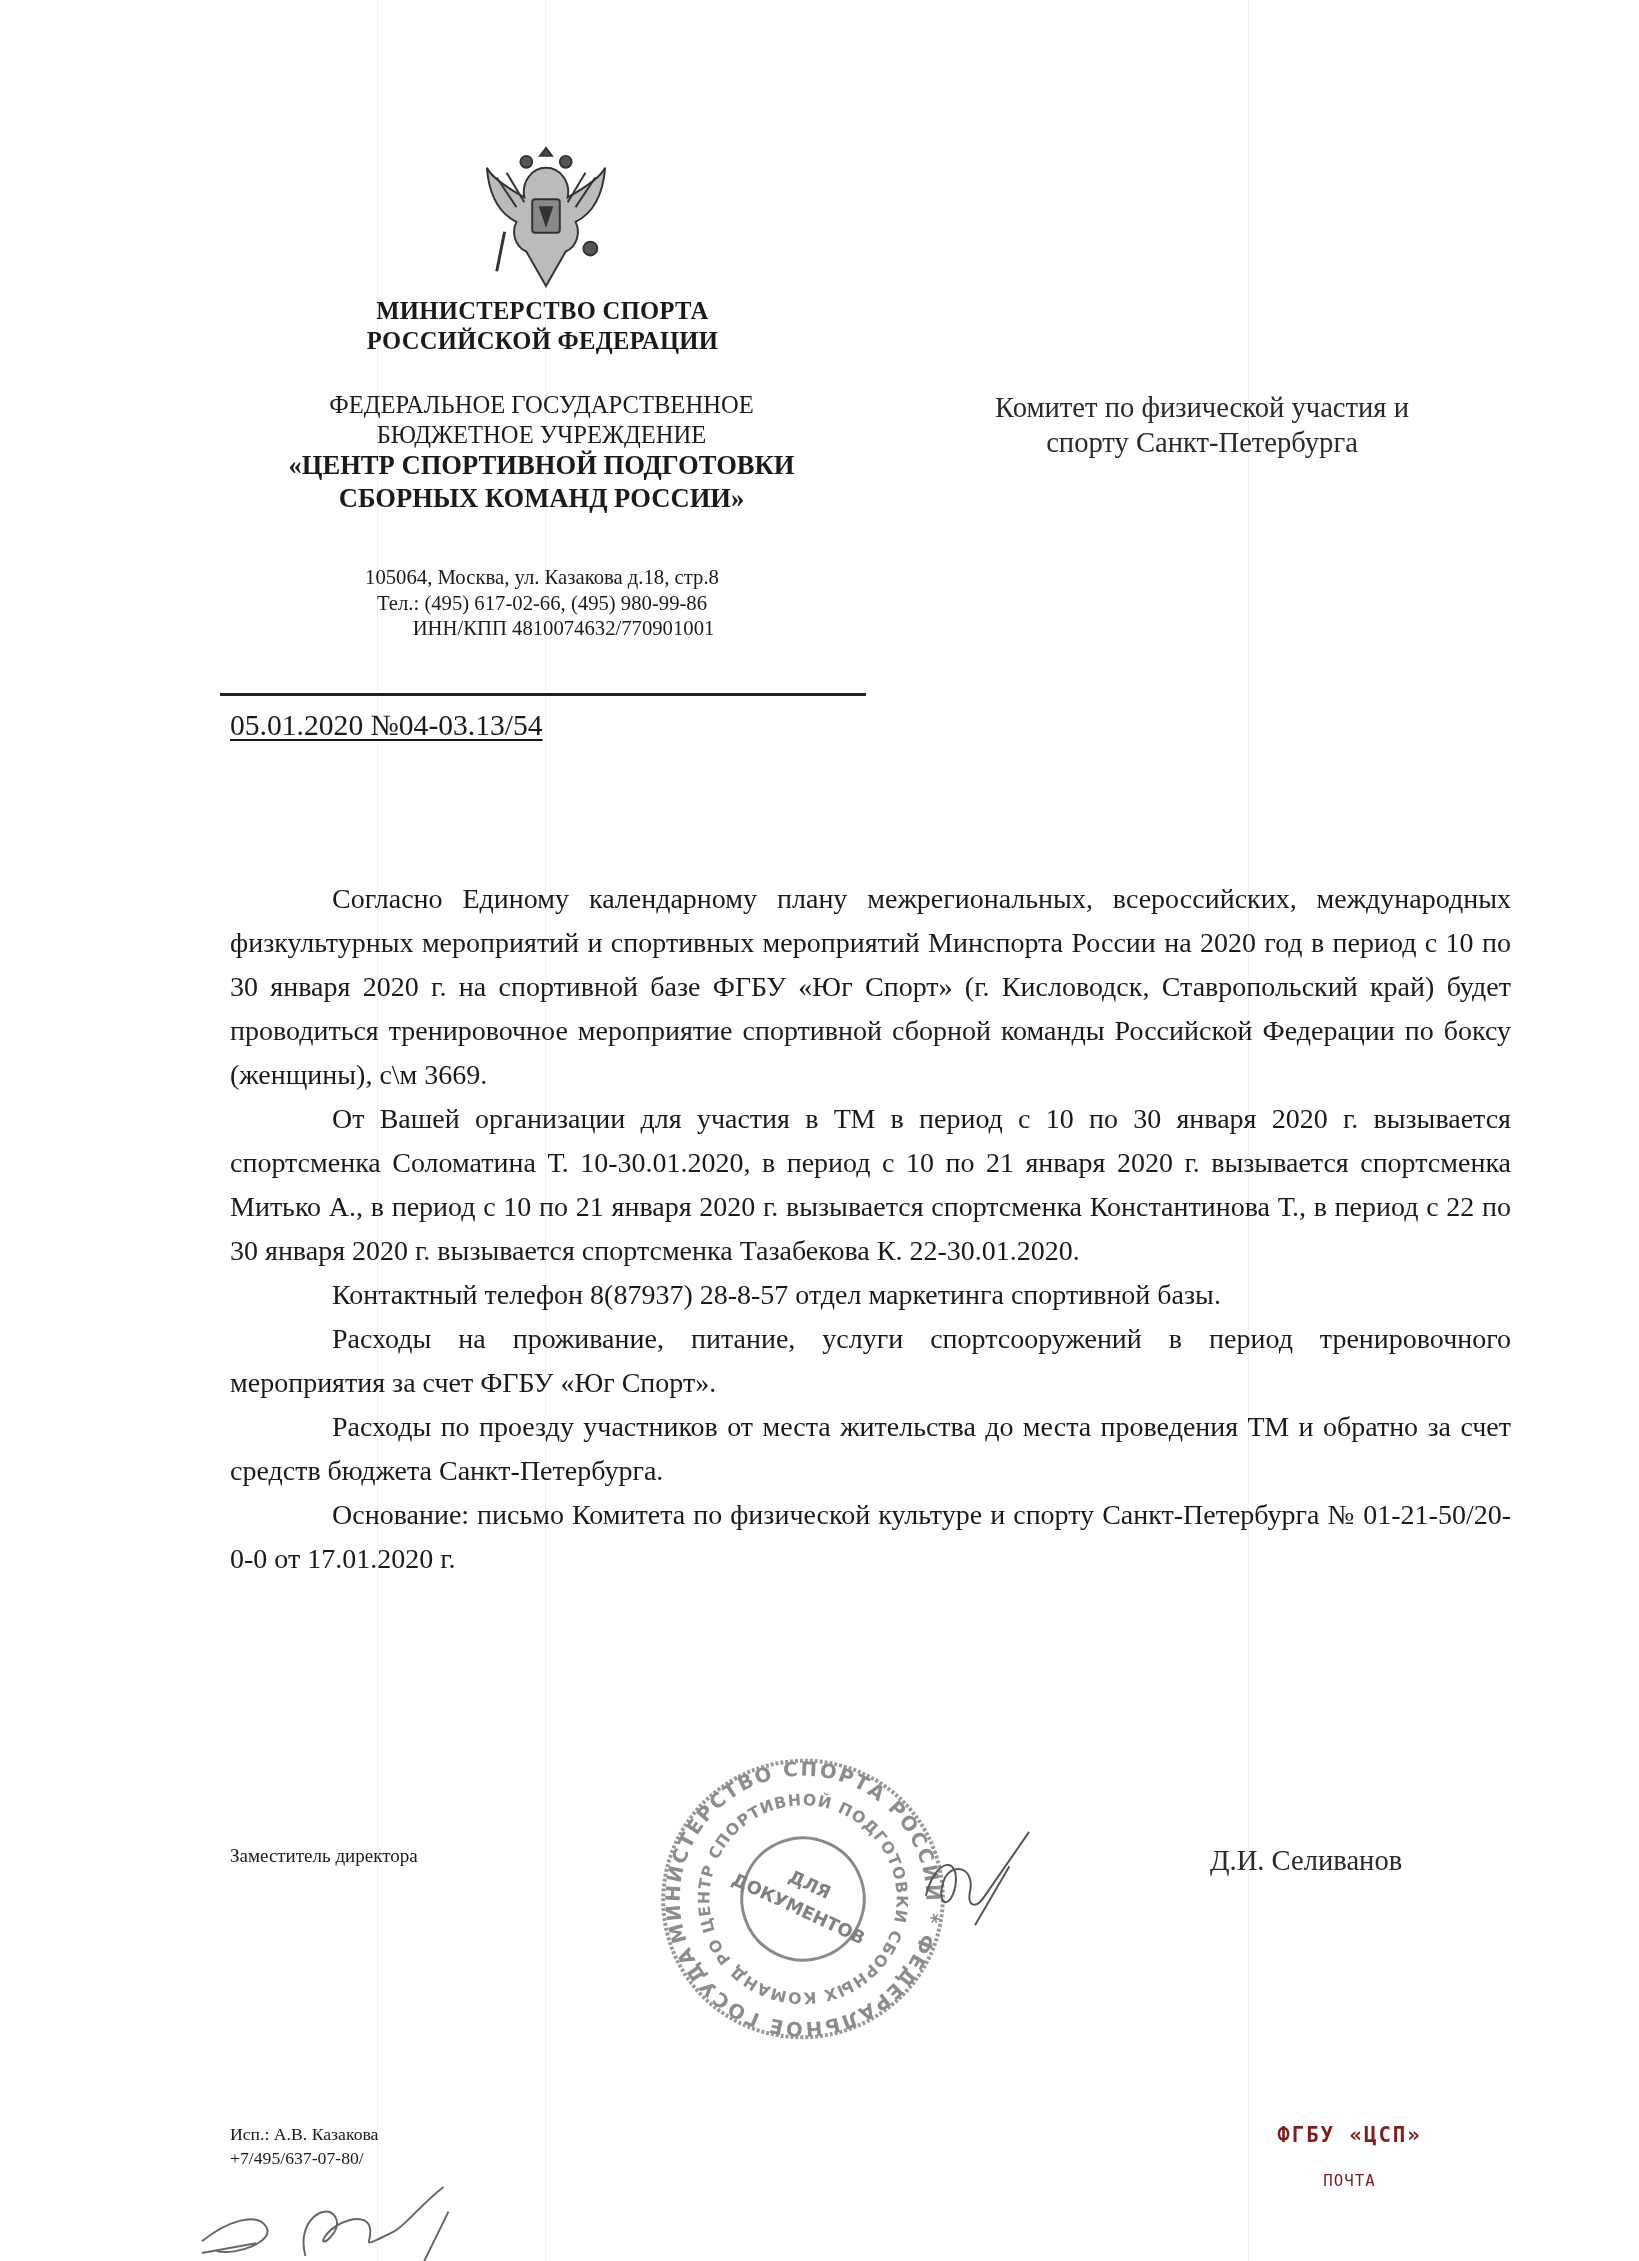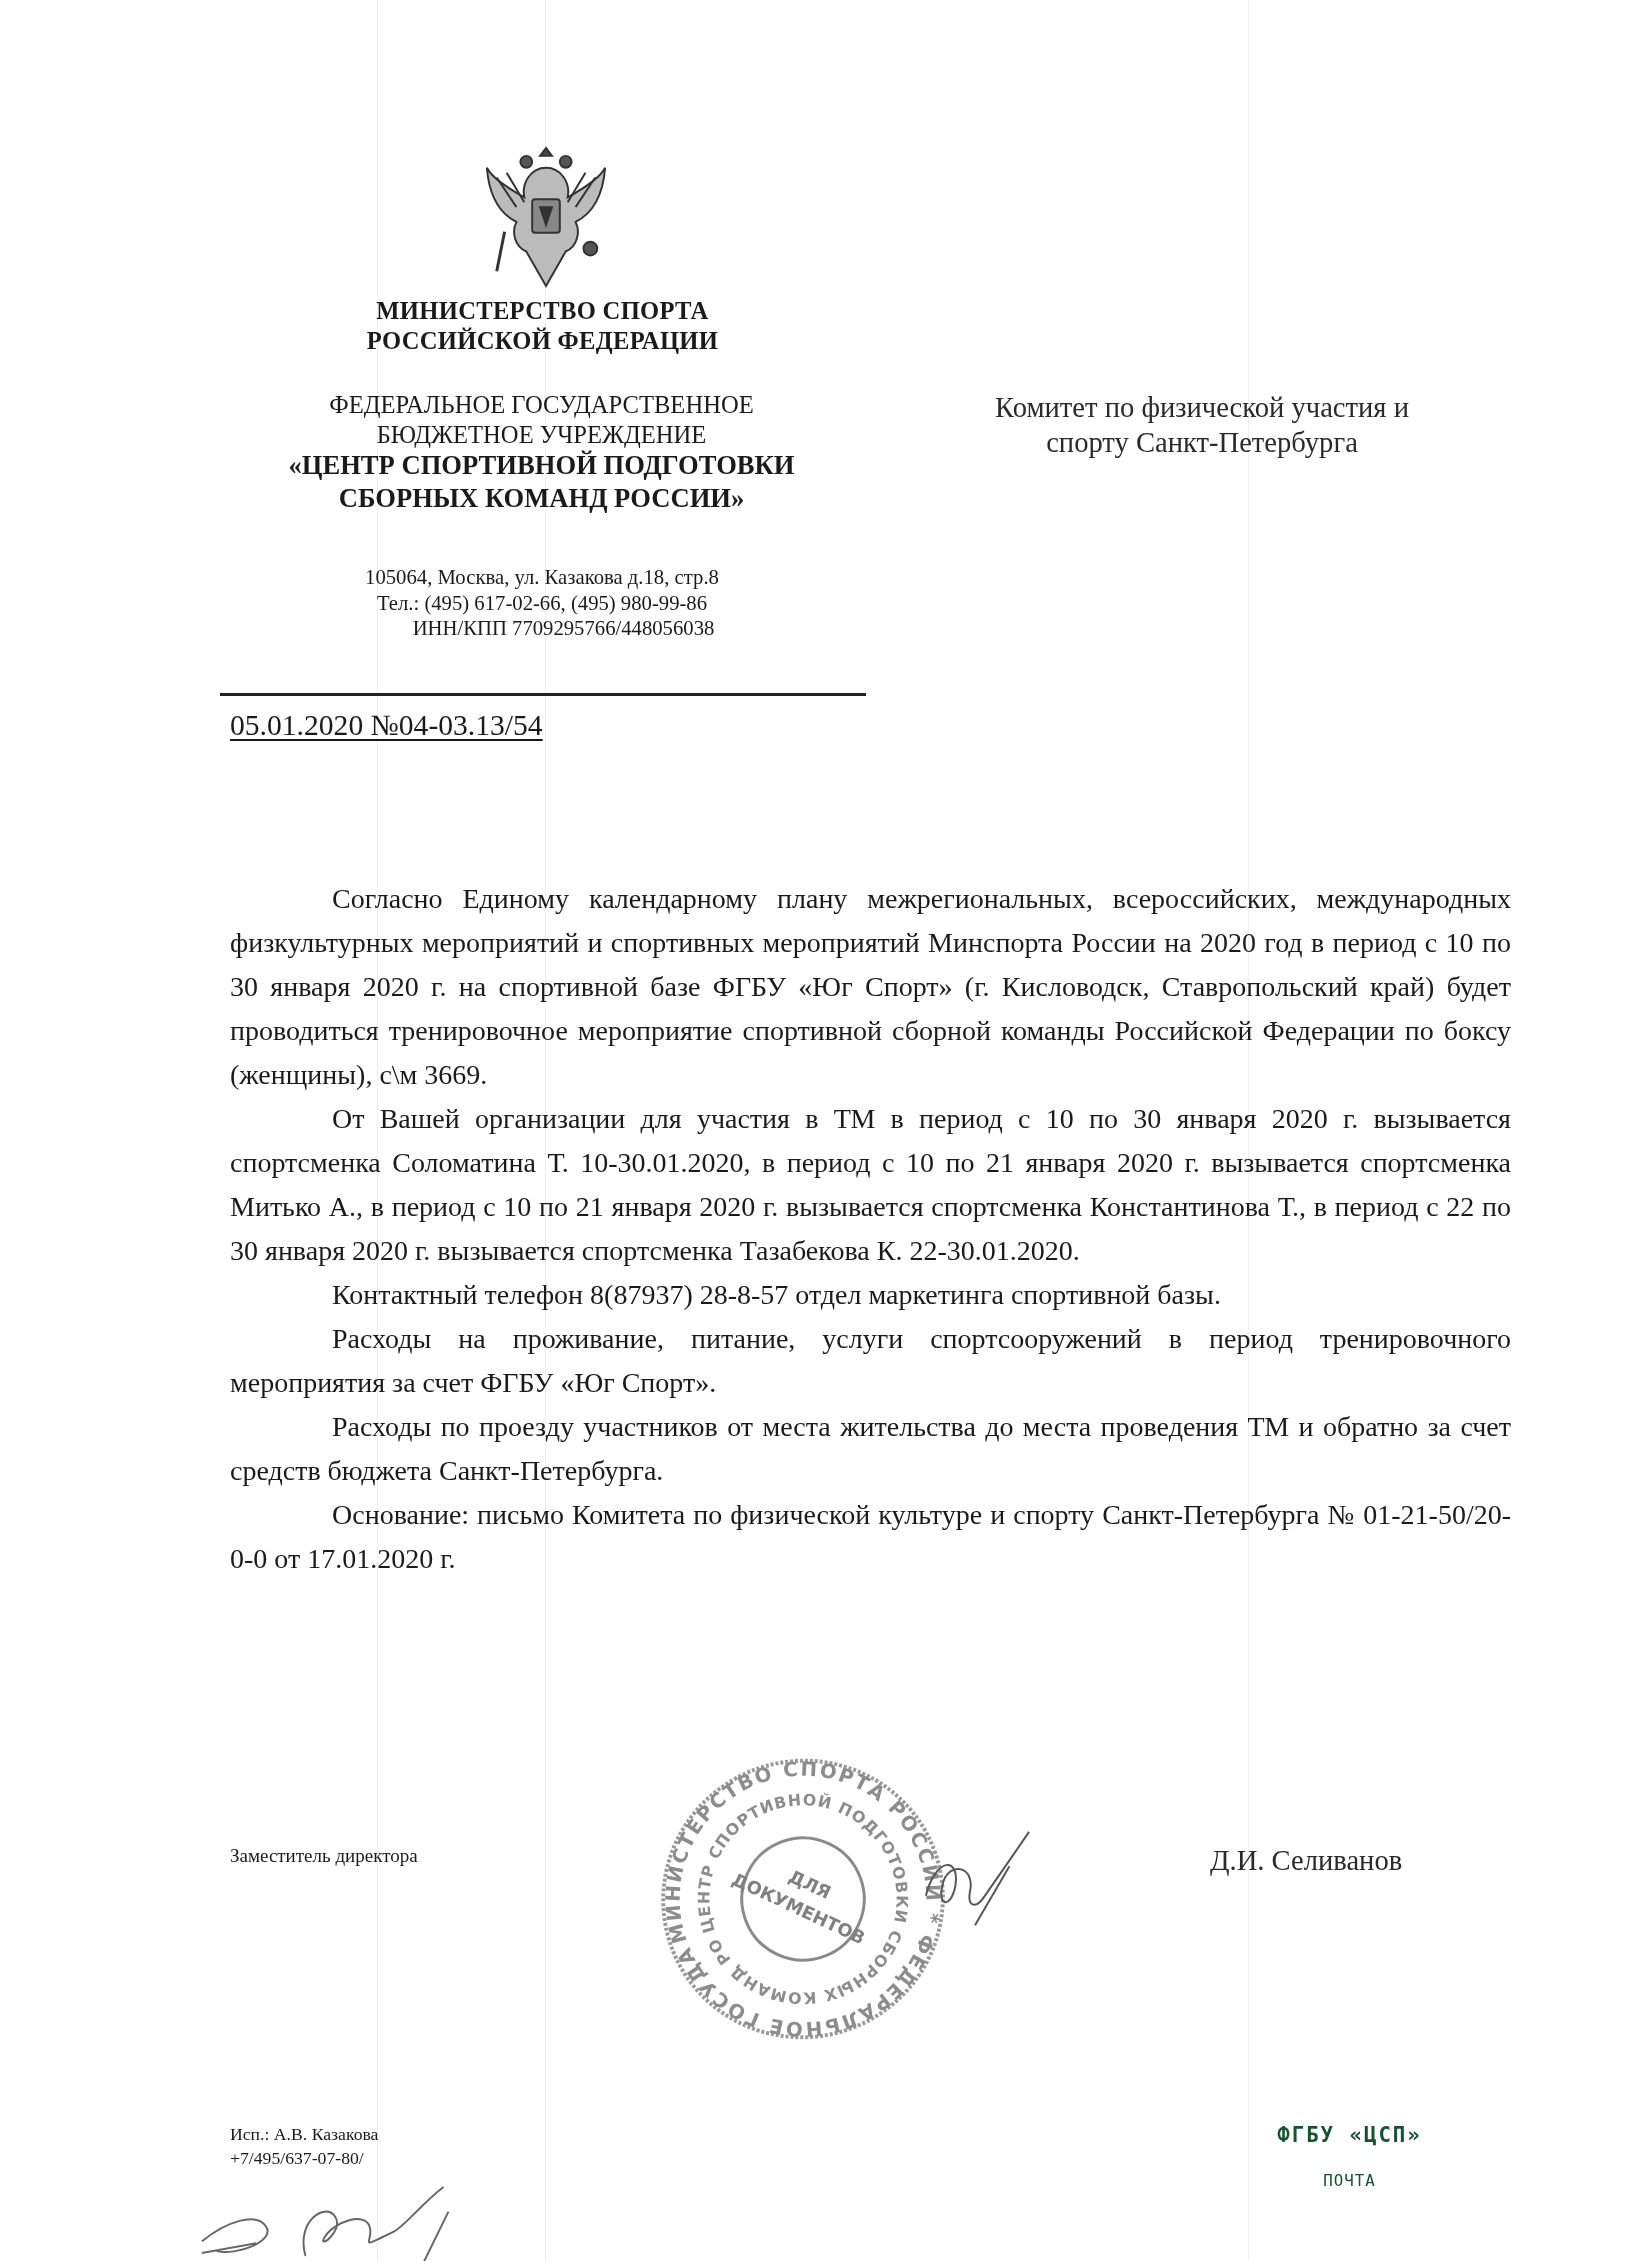--- a/index.html
+++ b/index.html
@@ -30,21 +30,21 @@
 
   
   .sig-title { left: 230px; top: 1845px; font-size: 19px; }
   .sig-name { left: 1210px; top: 1845px; font-size: 28.6px; color: #2a2a2a; }
   .stamp { left: 655px; top: 1756px; width: 296px; height: 286px; }
   .signature { left: 916px; top: 1827px; width: 118px; height: 118px; }
 
   
   .executor { left: 230px; top: 2123px; font-size: 17.7px; line-height: 23.6px; }
   .post-stamp { left: 1261px; top: 2123px; width: 177px; text-align: center;
-                font-family: "DejaVu Sans Mono", monospace; color: #14532d; }
+                font-family: "DejaVu Sans Mono", monospace; color: #7f1d1d; }
   .post-stamp .l1 { font-size: 20.7px; font-weight: bold; letter-spacing: 2px; }
   .post-stamp .l2 { font-size: 15.8px; letter-spacing: 1px; margin-top: 24px; }
   .initials { left: 197px; top: 2182px; width: 355px; height: 80px; }
 </style>
 </head>
 <body>
 
 <div class="scan-line" style="left:377px"></div>
 <div class="scan-line" style="left:545px"></div>
 <div class="scan-line" style="left:1248px"></div>
@@ -71,21 +71,21 @@
 <div class="abs org">
   <div>ФЕДЕРАЛЬНОЕ ГОСУДАРСТВЕННОЕ</div>
   <div>БЮДЖЕТНОЕ УЧРЕЖДЕНИЕ</div>
   <div class="bold">«ЦЕНТР СПОРТИВНОЙ ПОДГОТОВКИ</div>
   <div class="bold">СБОРНЫХ КОМАНД РОССИИ»</div>
 </div>
 
 <div class="abs contacts">
   <div>105064, Москва, ул. Казакова д.18, стр.8</div>
   <div>Тел.: (495) 617-02-66, (495) 980-99-86</div>
-  <div class="inn">ИНН/КПП 7709295766/448056038</div>
+  <div class="inn">ИНН/КПП 4810074632/770901001</div>
 </div>
 
 <div class="abs rule"></div>
 <div class="abs regno">05.01.2020 №04-03.13/54</div>
 
 <div class="abs addressee">
   <div>Комитет по физической участия и</div>
   <div>спорту Санкт-Петербурга</div>
 </div>
 

